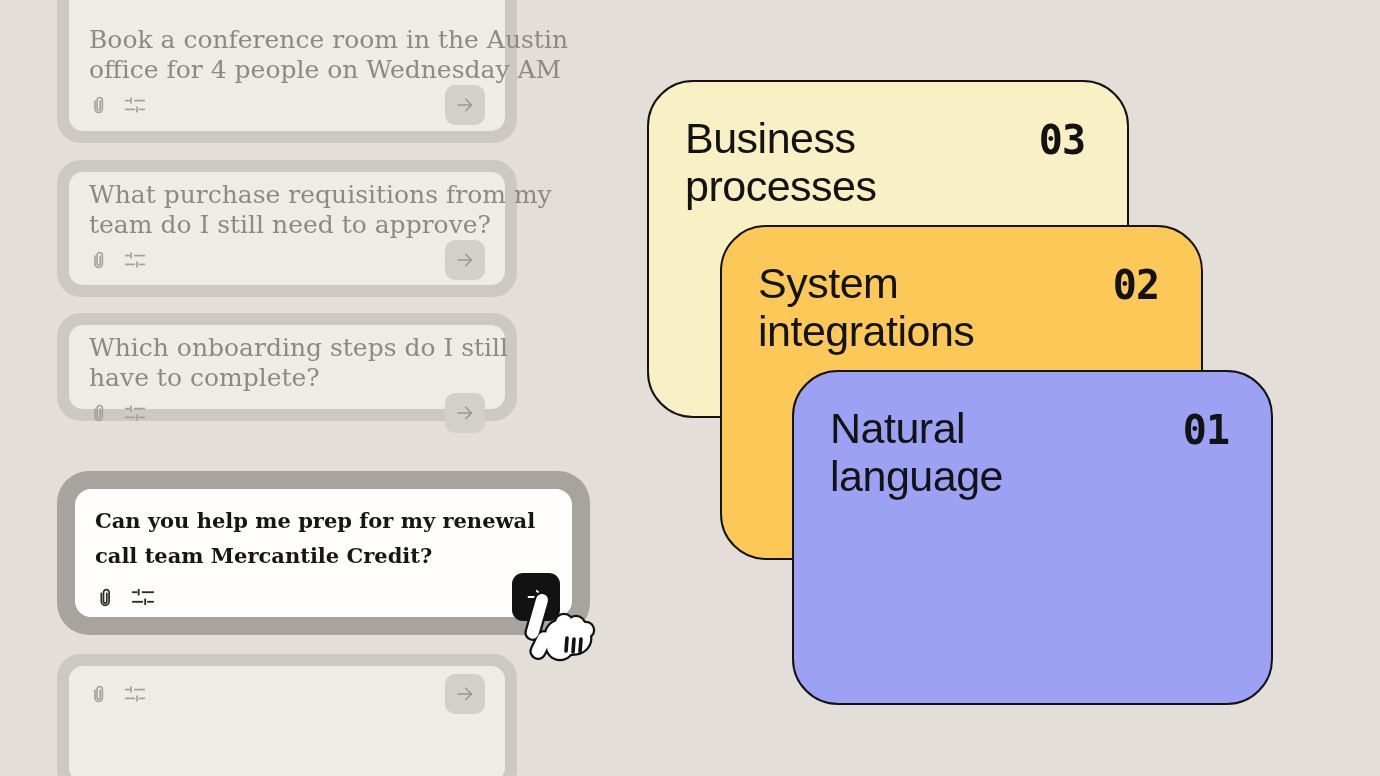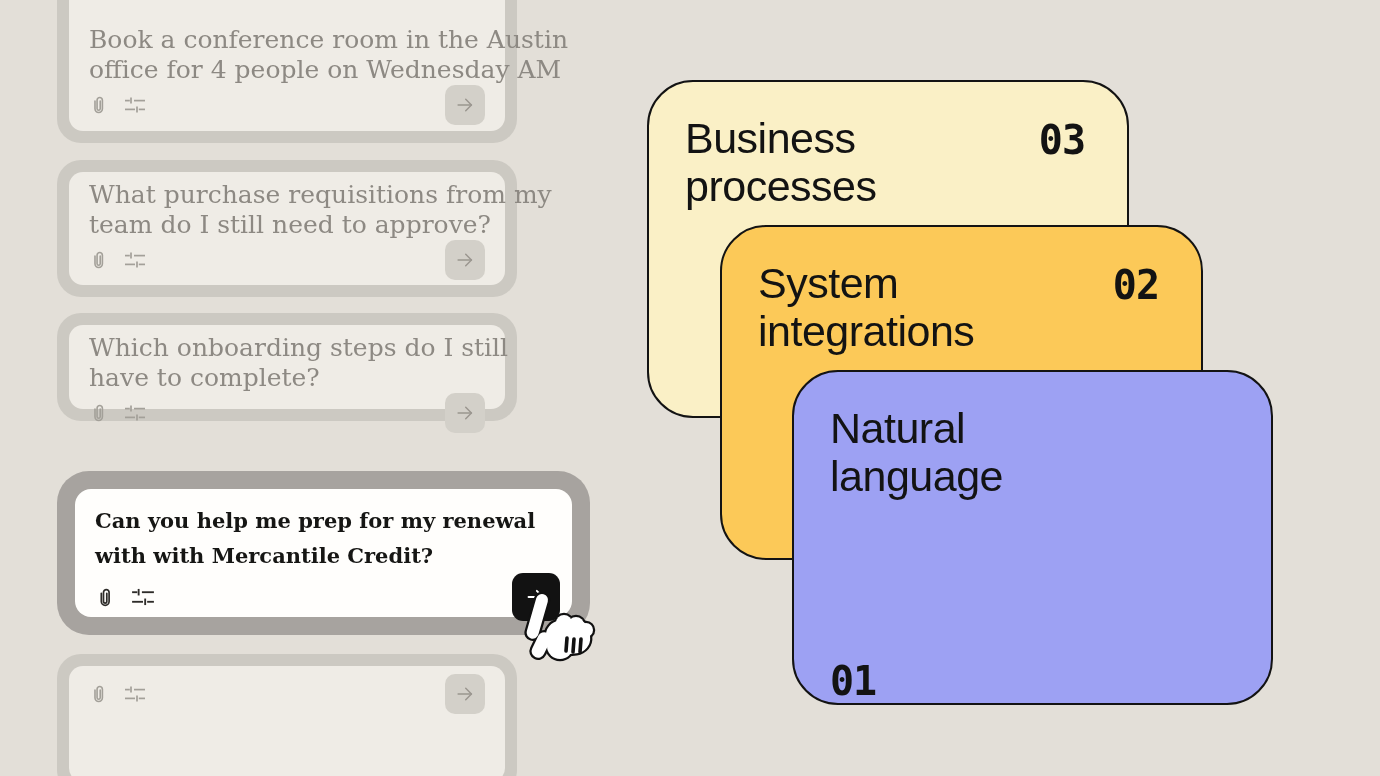--- a/index.html
+++ b/index.html
@@ -91,21 +91,21 @@
   </div>
 
   <div class="fcard" style="left: 720px; top: 225px; width: 483px; height: 335px; background: rgb(252, 201, 88);">
     <div class="ftitle">
       <div>System</div>
       <div>integrations</div>
     </div>
     <div class="fnum">02</div>
   </div>
 
-  <div class="fcard" style="left: 792px; top: 370px; width: 481px; height: 335px; background: rgb(157, 161, 243); flex-direction: column;">
+  <div class="fcard" style="left: 792px; top: 370px; width: 481px; height: 335px; background: rgb(157, 161, 243);">
     <div class="ftitle">
       <div>Natural</div>
       <div>language</div>
     </div>
     <div class="fnum">01</div>
   </div>
 
   <div class="pcard cut-top" style="top:-80px;height:223px;">
     <div class="pcard-inner">
       <div class="ptext">
@@ -211,21 +211,21 @@
           </span>
         </button>
       </div>
     </div>
   </div>
 
   <div class="pcard selected" style="top:471px;height:164px;">
     <div class="pcard-inner">
       <div class="ptext">
         <div>Can you help me prep for my renewal</div>
-        <div>with with Mercantile Credit?</div>
+        <div>call team Mercantile Credit?</div>
       </div>
       <div class="prow">
         <div class="picons">
           <span class="icon">
             <svg width="20" height="23" viewBox="0 0 20 22">
                 <path d="M6.3 6.8 V15 a3.9 3.9 0 0 0 7.8 0 V5.9 a2.8 2.8 0 0 0 -5.6 0 v9 a1.65 1.65 0 0 0 3.3 0 V6.8" fill="none" stroke="currentColor" stroke-width="1.7" stroke-linecap="round"></path>
               </svg>
           </span>
           <span class="icon">
             <svg width="24" height="20" viewBox="0 0 22 18" stroke="currentColor" stroke-width="1.7">

